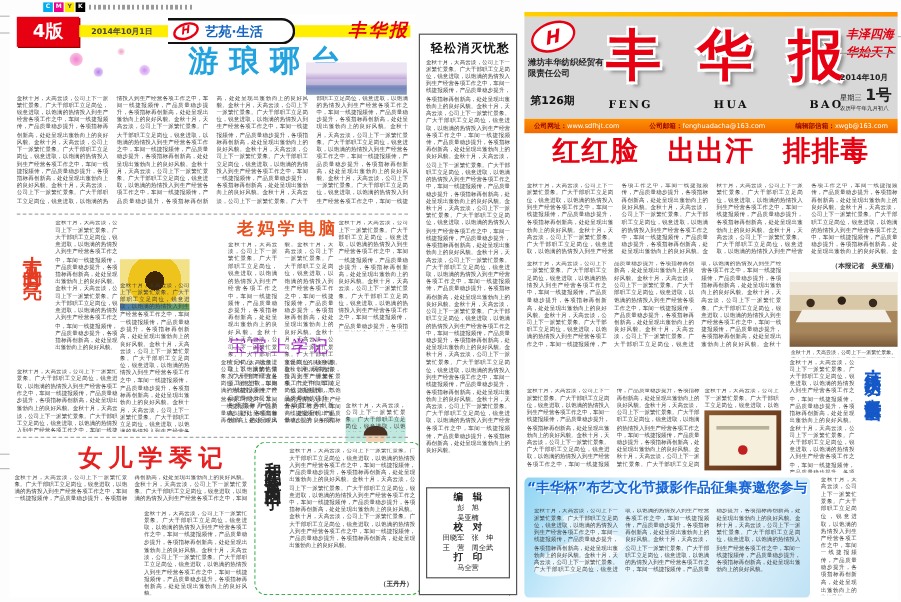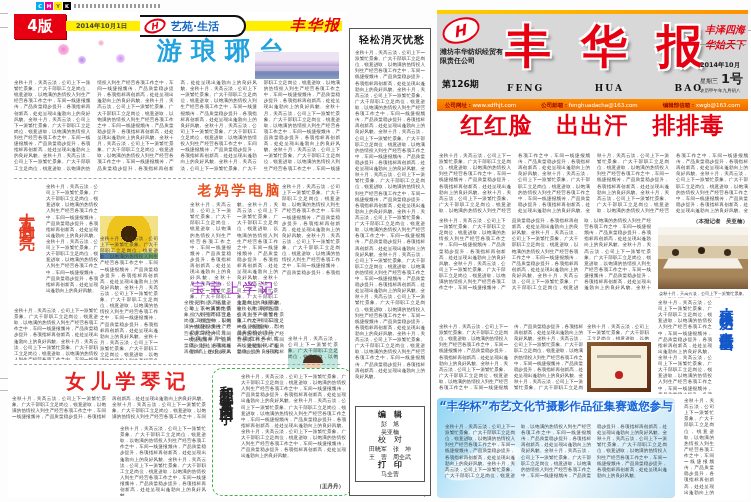--- a/index.html
+++ b/index.html
@@ -94,21 +94,21 @@
   </div>
 </div>
 
 <div class="abs" style="left:349px;top:28px;width:82px;height:468px;border:1px solid #555;background:#fff;padding:4px 5px">
   <div class="serif" style="text-align:right;font-weight:bold;font-size:10px;letter-spacing:1px;color:#111">轻松消灭忧愁</div>
   <div class="fill" style="width:70px;height:352px;margin-top:3px">金秋十月，天高云淡，公司上下一派繁忙景象。广大干部职工立足岗位，锐意进取，以饱满的热情投入到生产经营各项工作之中，车间一线捷报频传，产品质量稳步提升，各项指标再创新高，处处呈现出蓬勃向上的良好风貌。金秋十月，天高云淡，公司上下一派繁忙景象。广大干部职工立足岗位，锐意进取，以饱满的热情投入到生产经营各项工作之中，车间一线捷报频传，产品质量稳步提升，各项指标再创新高，处处呈现出蓬勃向上的良好风貌。金秋十月，天高云淡，公司上下一派繁忙景象。广大干部职工立足岗位，锐意进取，以饱满的热情投入到生产经营各项工作之中，车间一线捷报频传，产品质量稳步提升，各项指标再创新高，处处呈现出蓬勃向上的良好风貌。金秋十月，天高云淡，公司上下一派繁忙景象。广大干部职工立足岗位，锐意进取，以饱满的热情投入到生产经营各项工作之中，车间一线捷报频传，产品质量稳步提升，各项指标再创新高，处处呈现出蓬勃向上的良好风貌。金秋十月，天高云淡，公司上下一派繁忙景象。广大干部职工立足岗位，锐意进取，以饱满的热情投入到生产经营各项工作之中，车间一线捷报频传，产品质量稳步提升，各项指标再创新高，处处呈现出蓬勃向上的良好风貌。金秋十月，天高云淡，公司上下一派繁忙景象。广大干部职工立足岗位，锐意进取，以饱满的热情投入到生产经营各项工作之中，车间一线捷报频传，产品质量稳步提升，各项指标再创新高，处处呈现出蓬勃向上的良好风貌。金秋十月，天高云淡，公司上下一派繁忙景象。广大干部职工立足岗位，锐意进取，以饱满的热情投入到生产经营各项工作之中，车间一线捷报频传，产品质量稳步提升，各项指标再创新高，处处呈现出蓬勃向上的良好风貌。金秋十月，天高云淡，公司上下一派繁忙景象。广大干部职工立足岗位，锐意进取，以饱满的热情投入到生产经营各项工作之中，车间一线捷报频传，产品质量稳步提升，各项指标再创新高，处处呈现出蓬勃向上的良好风貌。</div>
   <div style="border:1px solid #555;margin-top:4px;padding:3px 2px;text-align:center;line-height:1.25">
     <div style="font-size:8px;font-weight:bold">编　辑</div>
     <div style="font-size:6px">彭　旭</div>
     <div style="font-size:6px">吴亚楠</div>
-    <div style="font-size:8px;font-weight:normal">校　对</div>
+    <div style="font-size:8px;font-weight:bold">校　对</div>
     <div style="font-size:6px">田晓军　张　坤</div>
     <div style="font-size:6px">王　营　周全武</div>
     <div style="font-size:8px;font-weight:bold">打　印</div>
     <div style="font-size:6px">马全营</div>
   </div>
 </div>
 
 <div class="abs" style="left:437px;top:10px;width:311px;height:490px;background:#fff">
 
   <div style="position:absolute;left:0;top:0;width:311px;height:4px;background:linear-gradient(90deg,#ffd000,#ff9000)"></div>

